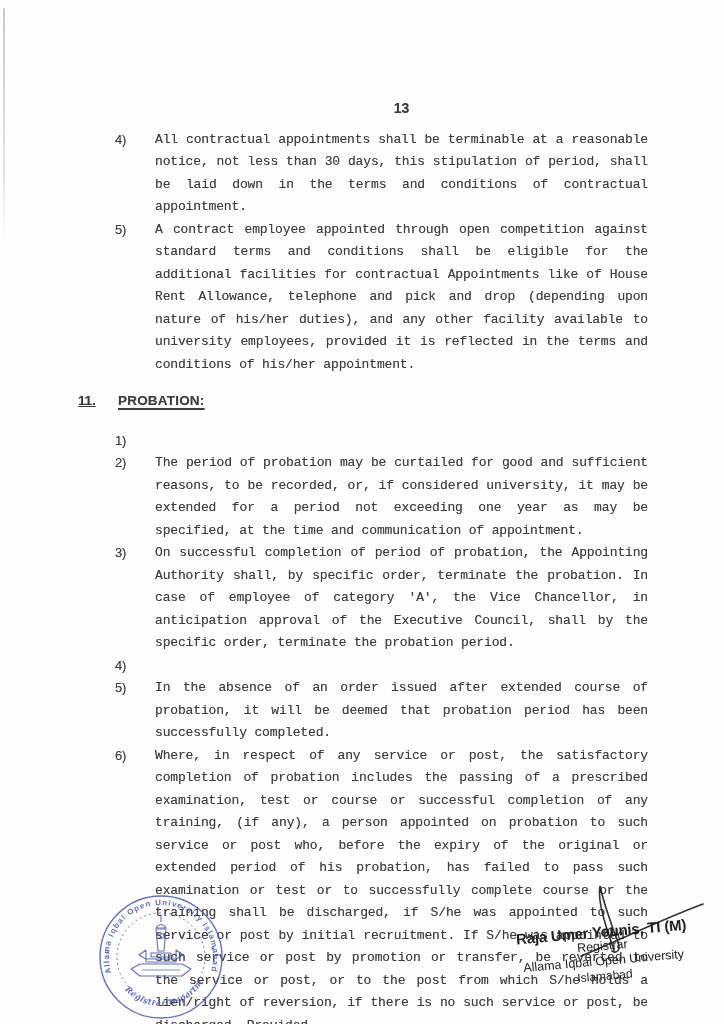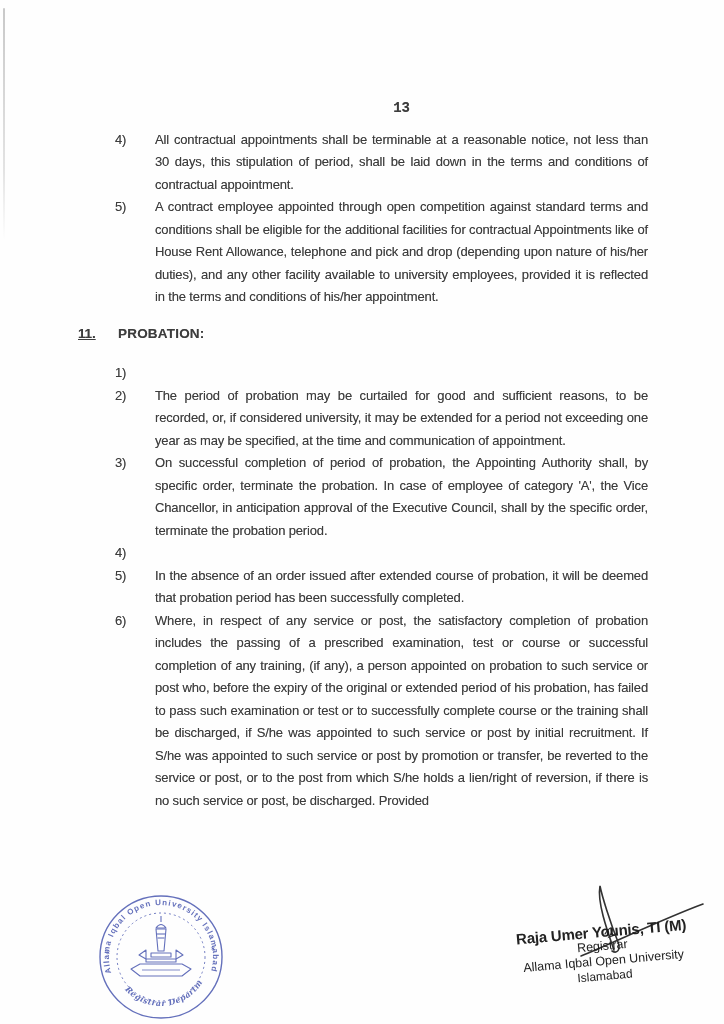--- a/index.html
+++ b/index.html
@@ -14,28 +14,29 @@
     background:linear-gradient(to bottom,#c9c9c9,#e3e3e3 70%,rgba(230,230,230,0));
     border-radius:1px;
   }
   .content{
     position:absolute;left:78px;top:97px;width:570px;
     font-size:13px;line-height:22.5px;letter-spacing:-0.15px;
     text-shadow:0 0 .5px rgba(70,70,70,.55);
   }
   .page-num{
     text-align:center;font-weight:700;font-size:14px;
-    padding-left:77px;margin-bottom:9px;font-family:Liberation Mono, monospace;
+    padding-left:77px;margin-bottom:9px;
   }
   .item{display:flex;}
   .item .num{width:40px;flex:0 0 40px;margin-left:37px;}
-  .item .text{flex:1;text-align:justify;}
+  .item .text{flex:1;text-align:justify;font-family:Liberation Mono, monospace;}
   .heading{display:flex;font-weight:700;font-size:13.5px;margin:14px 0 17px 0;}
   .heading .num{width:40px;flex:0 0 40px;text-decoration:underline;}
   .heading .title{
+    text-decoration:underline;
     text-underline-offset:3px;
     text-decoration-thickness:1.5px;
     letter-spacing:.2px;
   }
   .stamp{position:absolute;left:95px;top:891px;opacity:.85;}
   .stamp text{fill:var(--stamp-color,#4a58b0);}
   .stamp .arc-top{font-size:8px;letter-spacing:1.1px;font-weight:600;}
   .stamp .arc-bottom{
     font-family:"DejaVu Serif","Liberation Serif",serif;
     font-weight:700;font-style:italic;font-size:8px;letter-spacing:.4px;

